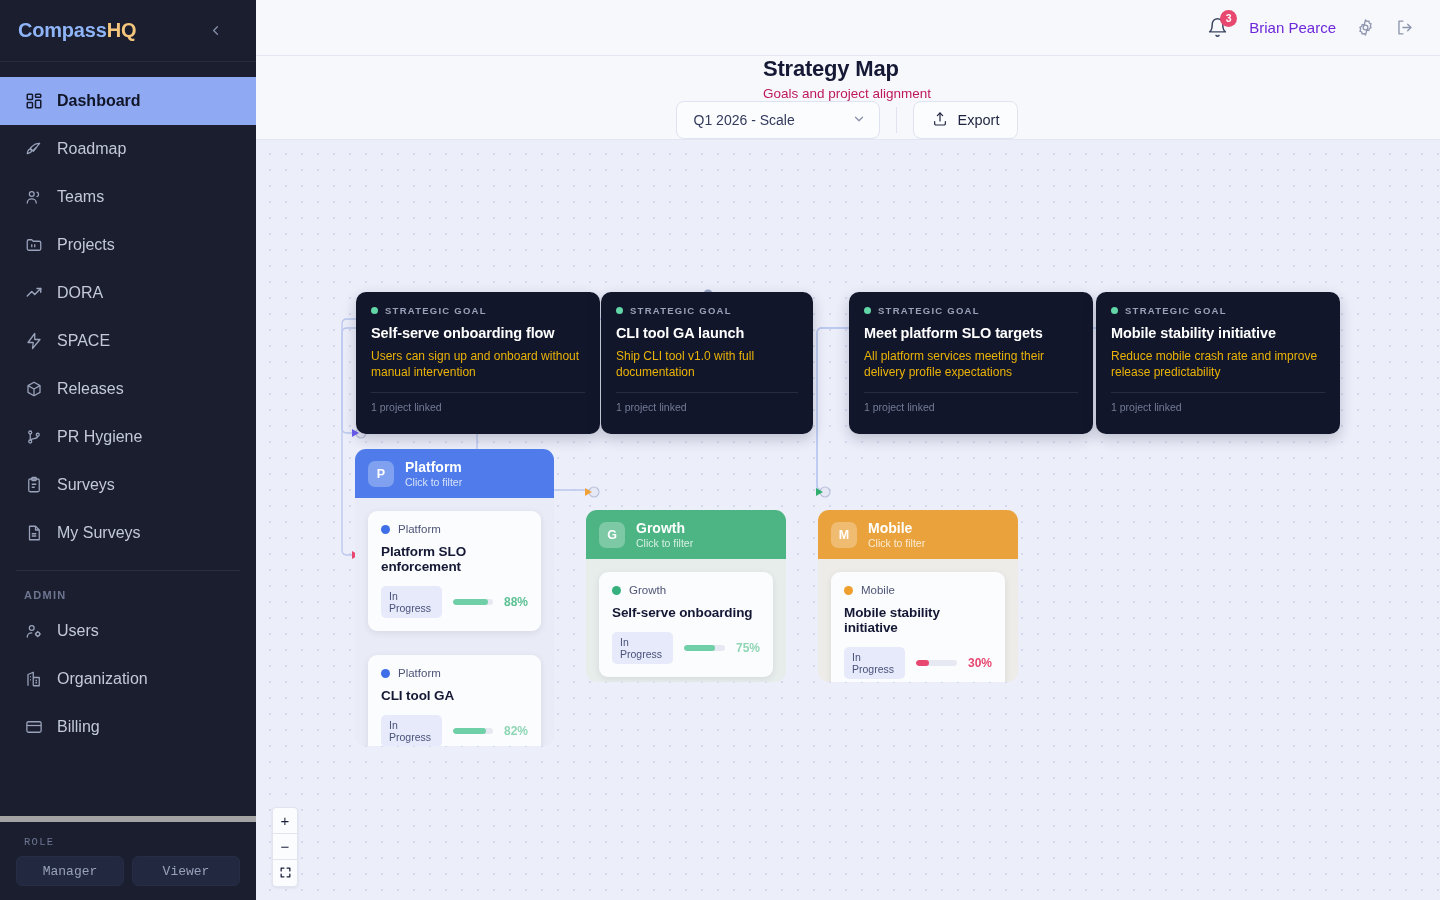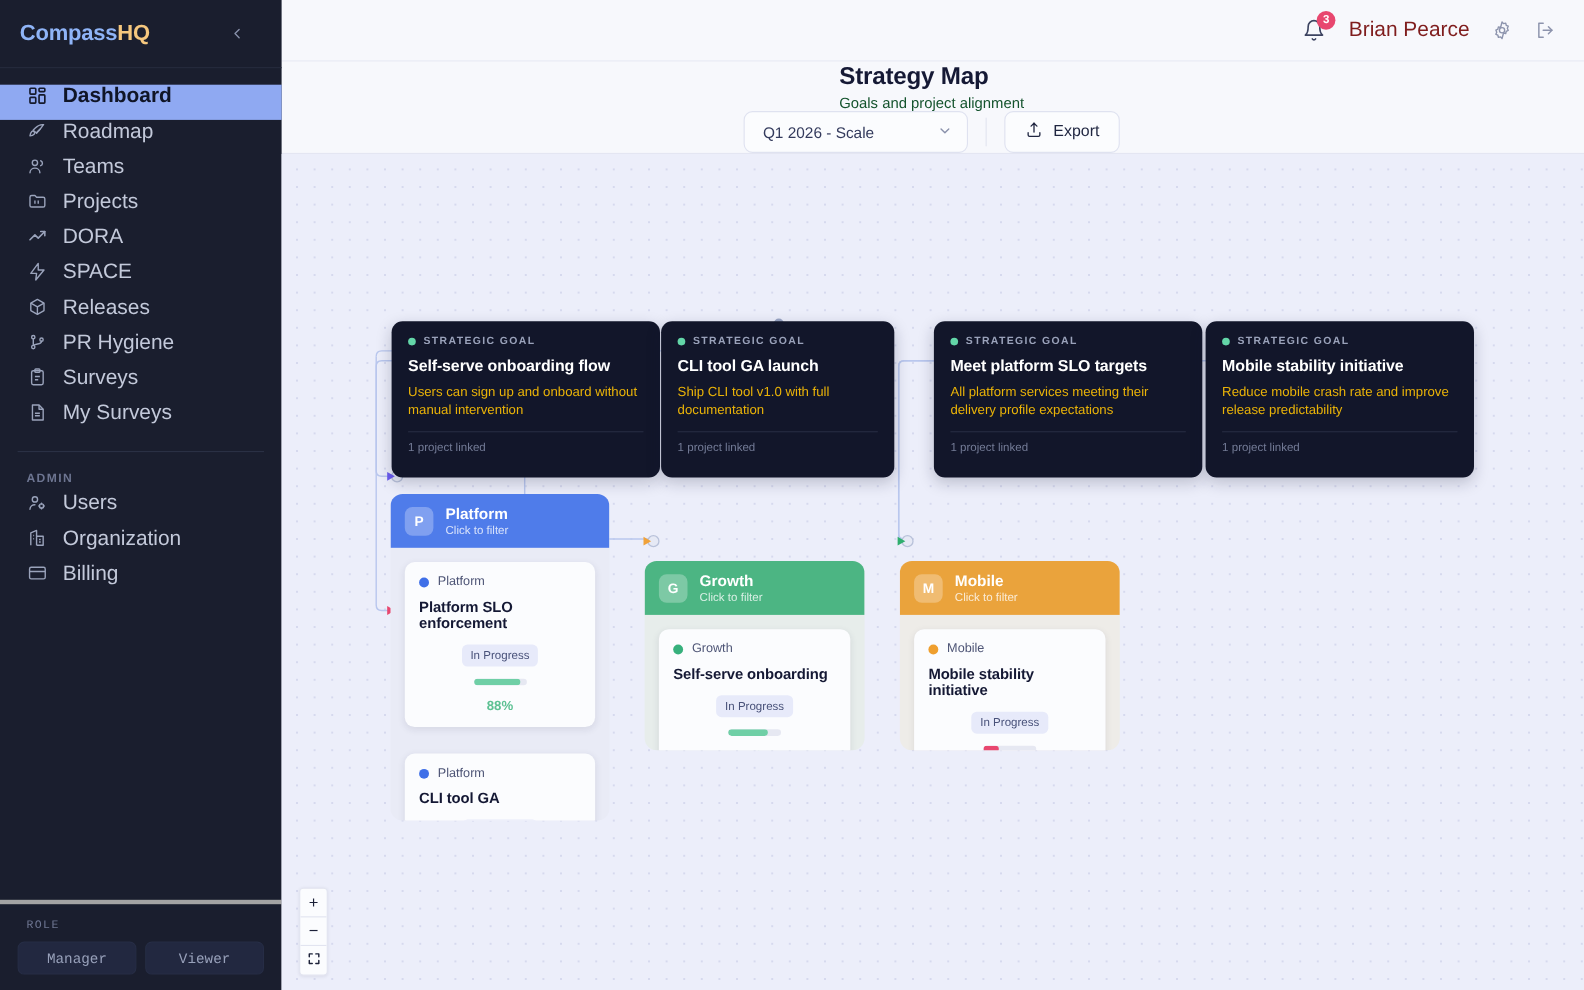--- a/index.html
+++ b/index.html
@@ -27,35 +27,35 @@
   .brand { font-size: 20px; font-weight: bold; letter-spacing: -0.2px; }
   .brand .c1 { color: #8fb4f7; }
   .brand .c2 { color: #f5c77e; }
   .collapse-btn {
     color: #8891ab; width: 22px; height: 22px;
     display: flex; align-items: center; justify-content: center;
     cursor: pointer;
   }
   .nav { padding-top: 15px; }
   .nav-item {
-    display: flex; align-items: flex-start; gap: 14px;
-    height: 32px; padding: 0 24px;
-    color: #c3c9da; font-size: 19px; cursor: pointer;
+    display: flex; align-items: center; gap: 14px;
+    height: 48px; padding: 0 24px;
+    color: #c3c9da; font-size: 16px; cursor: pointer;
   }
   .nav-item .ico { width: 19px; height: 19px; flex: 0 0 19px; color: #9aa3bb; display: flex; align-items: center; justify-content: center;}
   .nav-item.active { background: #8fa9f2; color: #101527; font-weight: 600; }
   .nav-item.active .ico { color: #151a2c; }
   .nav-sep { height: 1px; background: #2a3044; margin: 13px 16px 0 16px; }
   .nav-section {
     font-size: 11px; letter-spacing: 1.3px; color: #6d7591;
     padding: 18px 24px 6px 24px; font-weight: 600;
   }
   .sb-bottom {
     position: absolute; left: 0; right: 0; bottom: 0;
-    border-top: 4px solid #a3a3a3; padding: 12px 16px 14px 16px;
+    border-top: 6px solid #a3a3a3; padding: 12px 16px 14px 16px;
   }
   .role-label { font-size: 10.5px; letter-spacing: 1.3px; color: #6d7591; font-family: "Liberation Mono", monospace; padding: 2px 0 8px 8px;}
   .role-btns { display: flex; gap: 8px; }
   .role-btn {
     flex: 1; height: 30px; border-radius: 6px;
     background: #222840; color: #98a1ba;
     font-family: "Liberation Mono", monospace; font-size: 13px;
     display: flex; align-items: center; justify-content: center;
     cursor: pointer; border: 1px solid #262d45;
   }
@@ -67,31 +67,31 @@
     display: flex; align-items: center; justify-content: flex-end;
     padding-right: 26px; gap: 20px;
   }
   .bell-wrap { position: relative; width: 22px; height: 22px; color: #3c4360; cursor: pointer;}
   .badge {
     position: absolute; top: -7px; right: -8px;
     background: #e8476f; color: #fff; font-size: 10.5px; font-weight: bold;
     min-width: 17px; height: 17px; border-radius: 9px;
     display: flex; align-items: center; justify-content: center; padding: 0 4px;
   }
-  .username { font-size: 19px; color: #7f1d1d; }
+  .username { font-size: 15px; color: #6d28d9; }
   .icon-btn { color: #8d94ad; cursor: pointer; display: flex; align-items: center; }
 
   .pagehead {
     height: 84px; background: #f7f8fc; border-bottom: 1px solid #e4e6f2;
     display: flex; align-items: center; justify-content: space-between;
     padding: 0 26px 0 24px;
     flex-direction: column;
   }
   .page-title { font-size: 22px; font-weight: bold; color: #151935; letter-spacing: -0.2px;}
-  .page-sub { font-size: 13.5px; color: #14532d; margin-top: 4px; }
+  .page-sub { font-size: 13.5px; color: #be185d; margin-top: 4px; }
   .head-right { display: flex; align-items: center; gap: 16px; }
   .select {
     height: 38px; min-width: 204px; border: 1px solid #dfe2f0; border-radius: 8px;
     background: #fbfcfe; display: flex; align-items: center;
     justify-content: space-between; padding: 0 13px 0 17px;
     font-size: 14px; color: #333a5c; cursor: pointer;
   }
   .select .chev { color: #8a91ab; margin-left: 14px; }
   .vdiv { width: 1px; height: 26px; background: #e1e4f0; }
   .btn {
@@ -144,21 +144,21 @@
   .group-hint { font-size: 10.5px; color: rgba(255,255,255,0.78); margin-top: 1px; }
   .group-body { padding: 13px; }
 
   .proj {
     background: #fbfcfe; border-radius: 9px; padding: 12px 13px 13px 13px;
     box-shadow: 0 2px 7px rgba(30,35,70,0.09);
   }
   .proj-team { display: flex; align-items: center; gap: 8px; font-size: 11.5px; color: #4e5576; }
   .proj-teamdot { width: 9px; height: 9px; border-radius: 50%; }
   .proj-title { font-size: 13.5px; font-weight: bold; color: #141834; margin-top: 9px; letter-spacing: -0.1px;}
-  .proj-meta { display: flex; align-items: center; gap: 11px; margin-top: 12px; flex-direction: column; }
+  .proj-meta { display: flex; align-items: center; gap: 11px; margin-top: 12px; }
   .chip {
     background: #e7eafa; color: #49527a; font-size: 10.5px;
     border-radius: 5px; padding: 4px 8px;
   }
   .bar { width: 48px; height: 6px; border-radius: 4px; background: #e6e8f2; overflow: hidden; }
   .bar > i { display: block; height: 100%; border-radius: 4px; }
   .pct { font-size: 12px; font-weight: bold; }
 
   
   .zoomctl {

